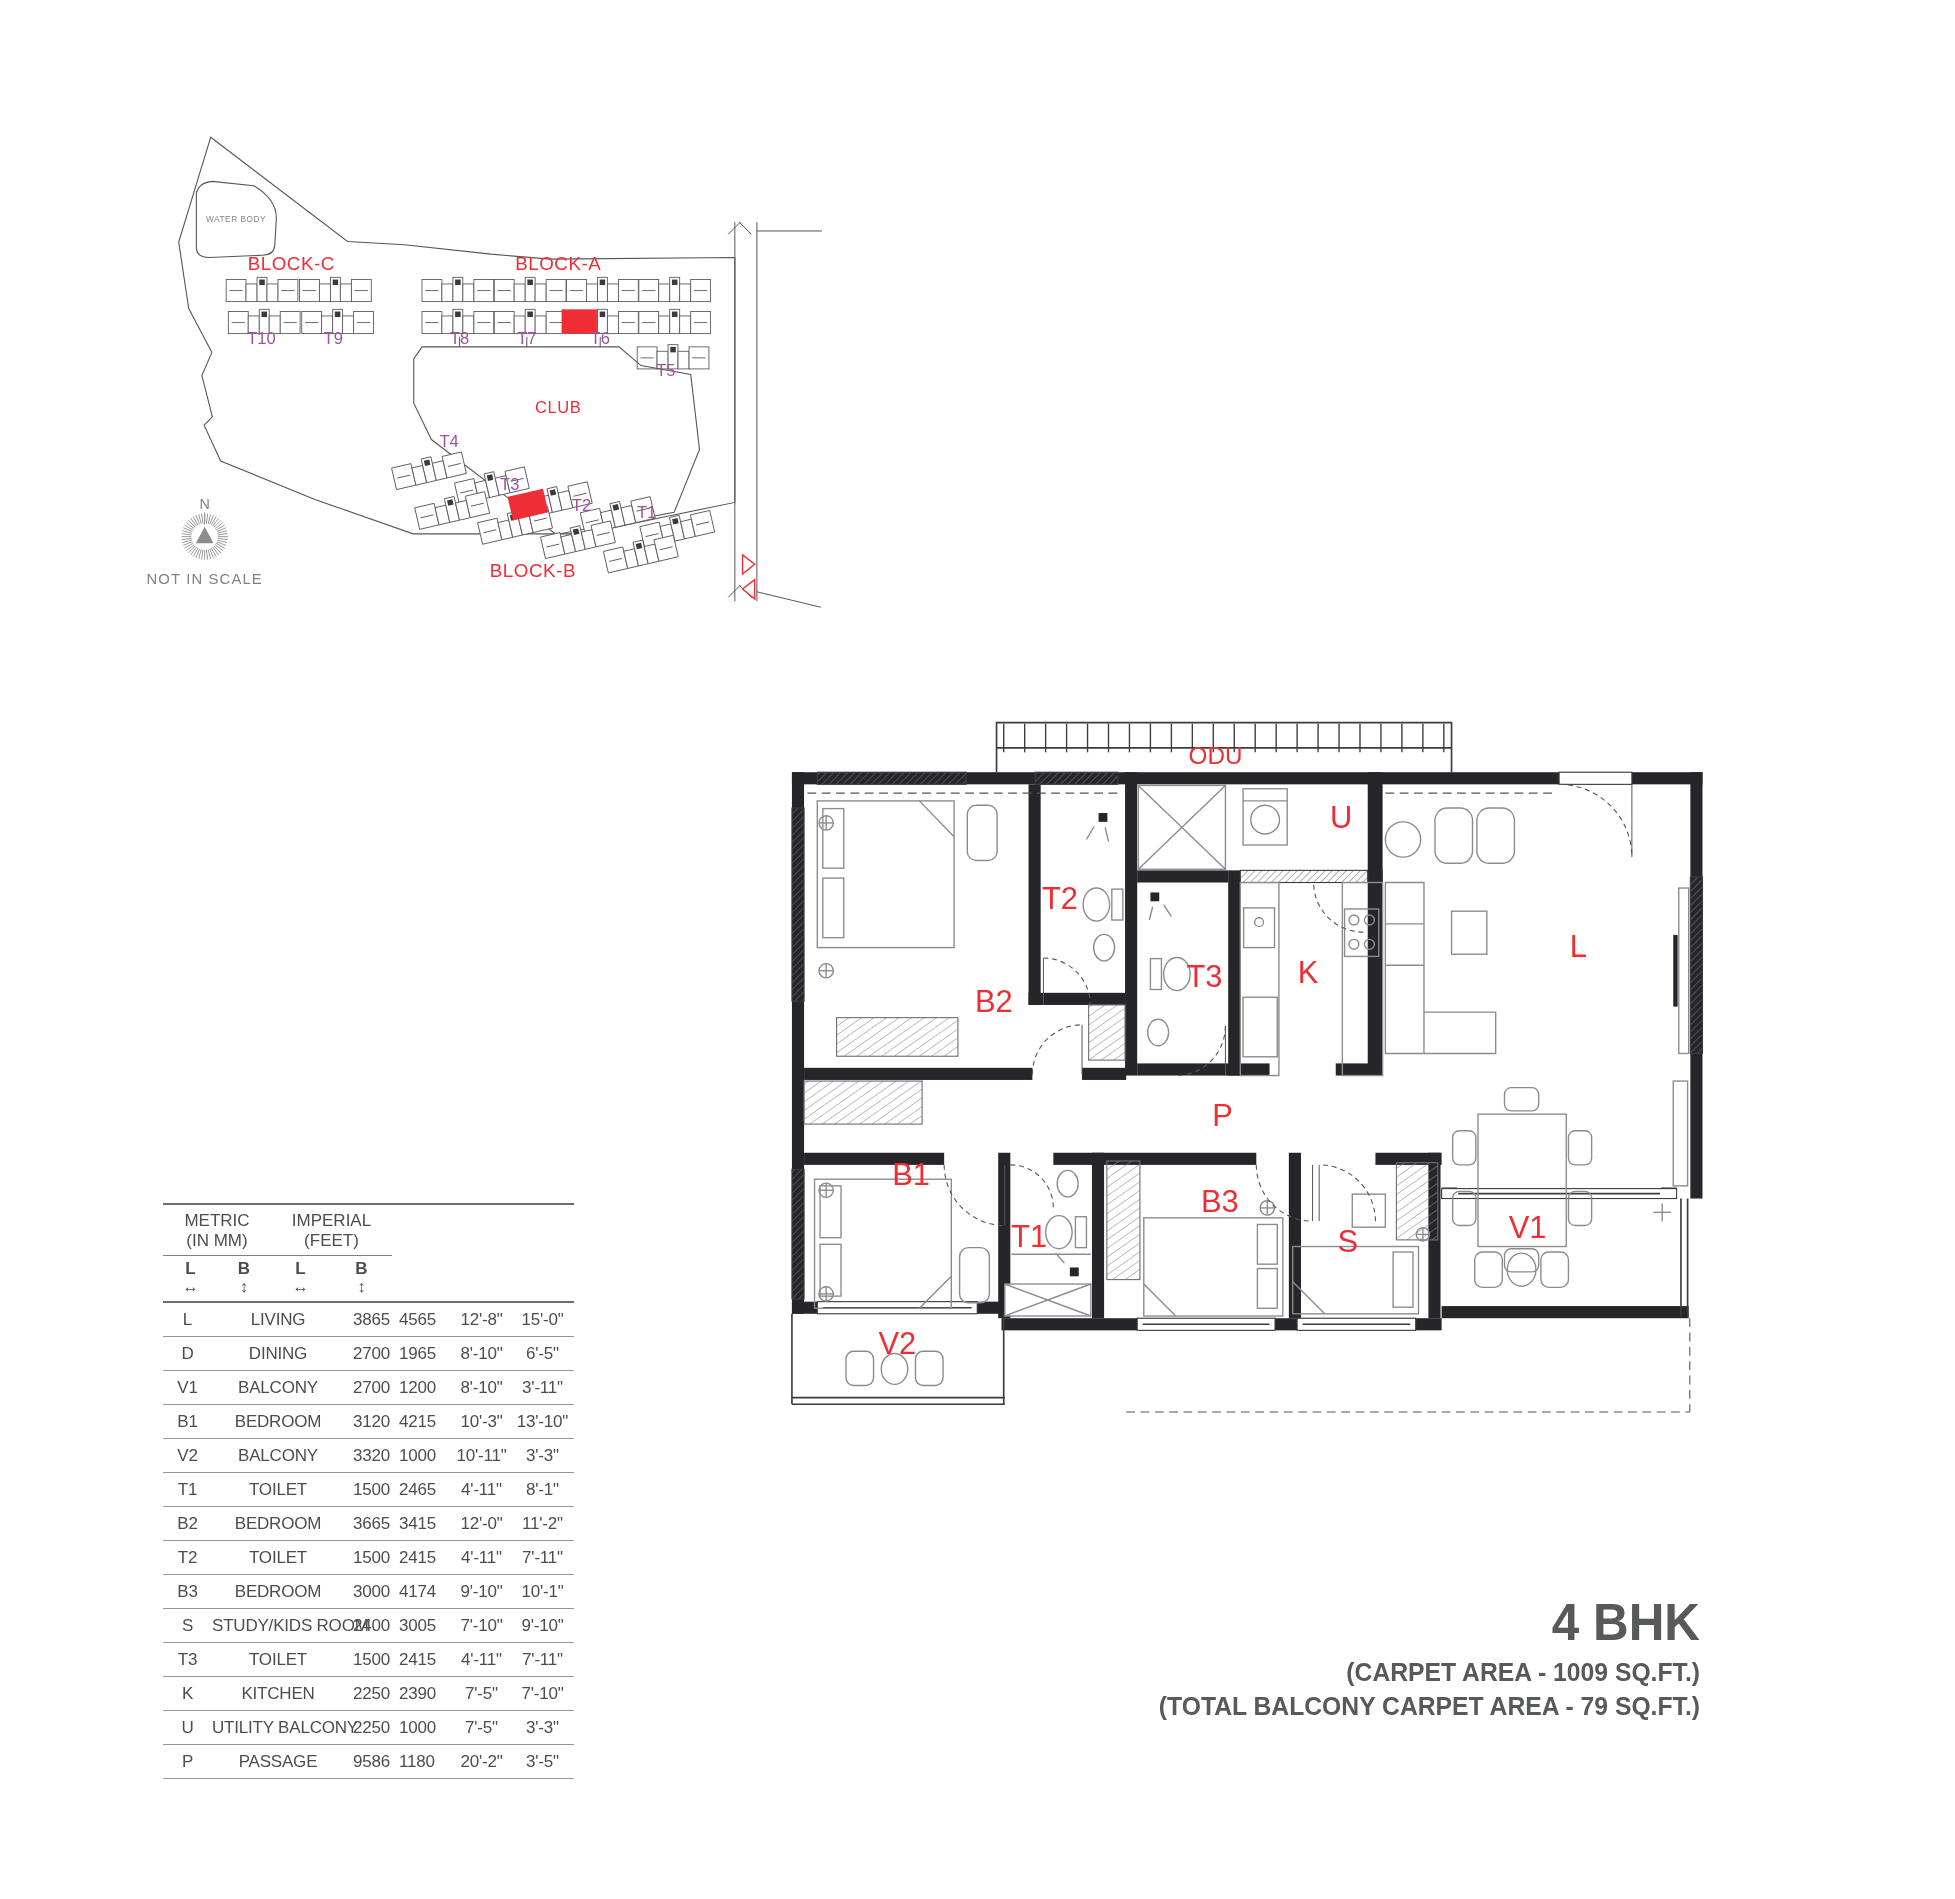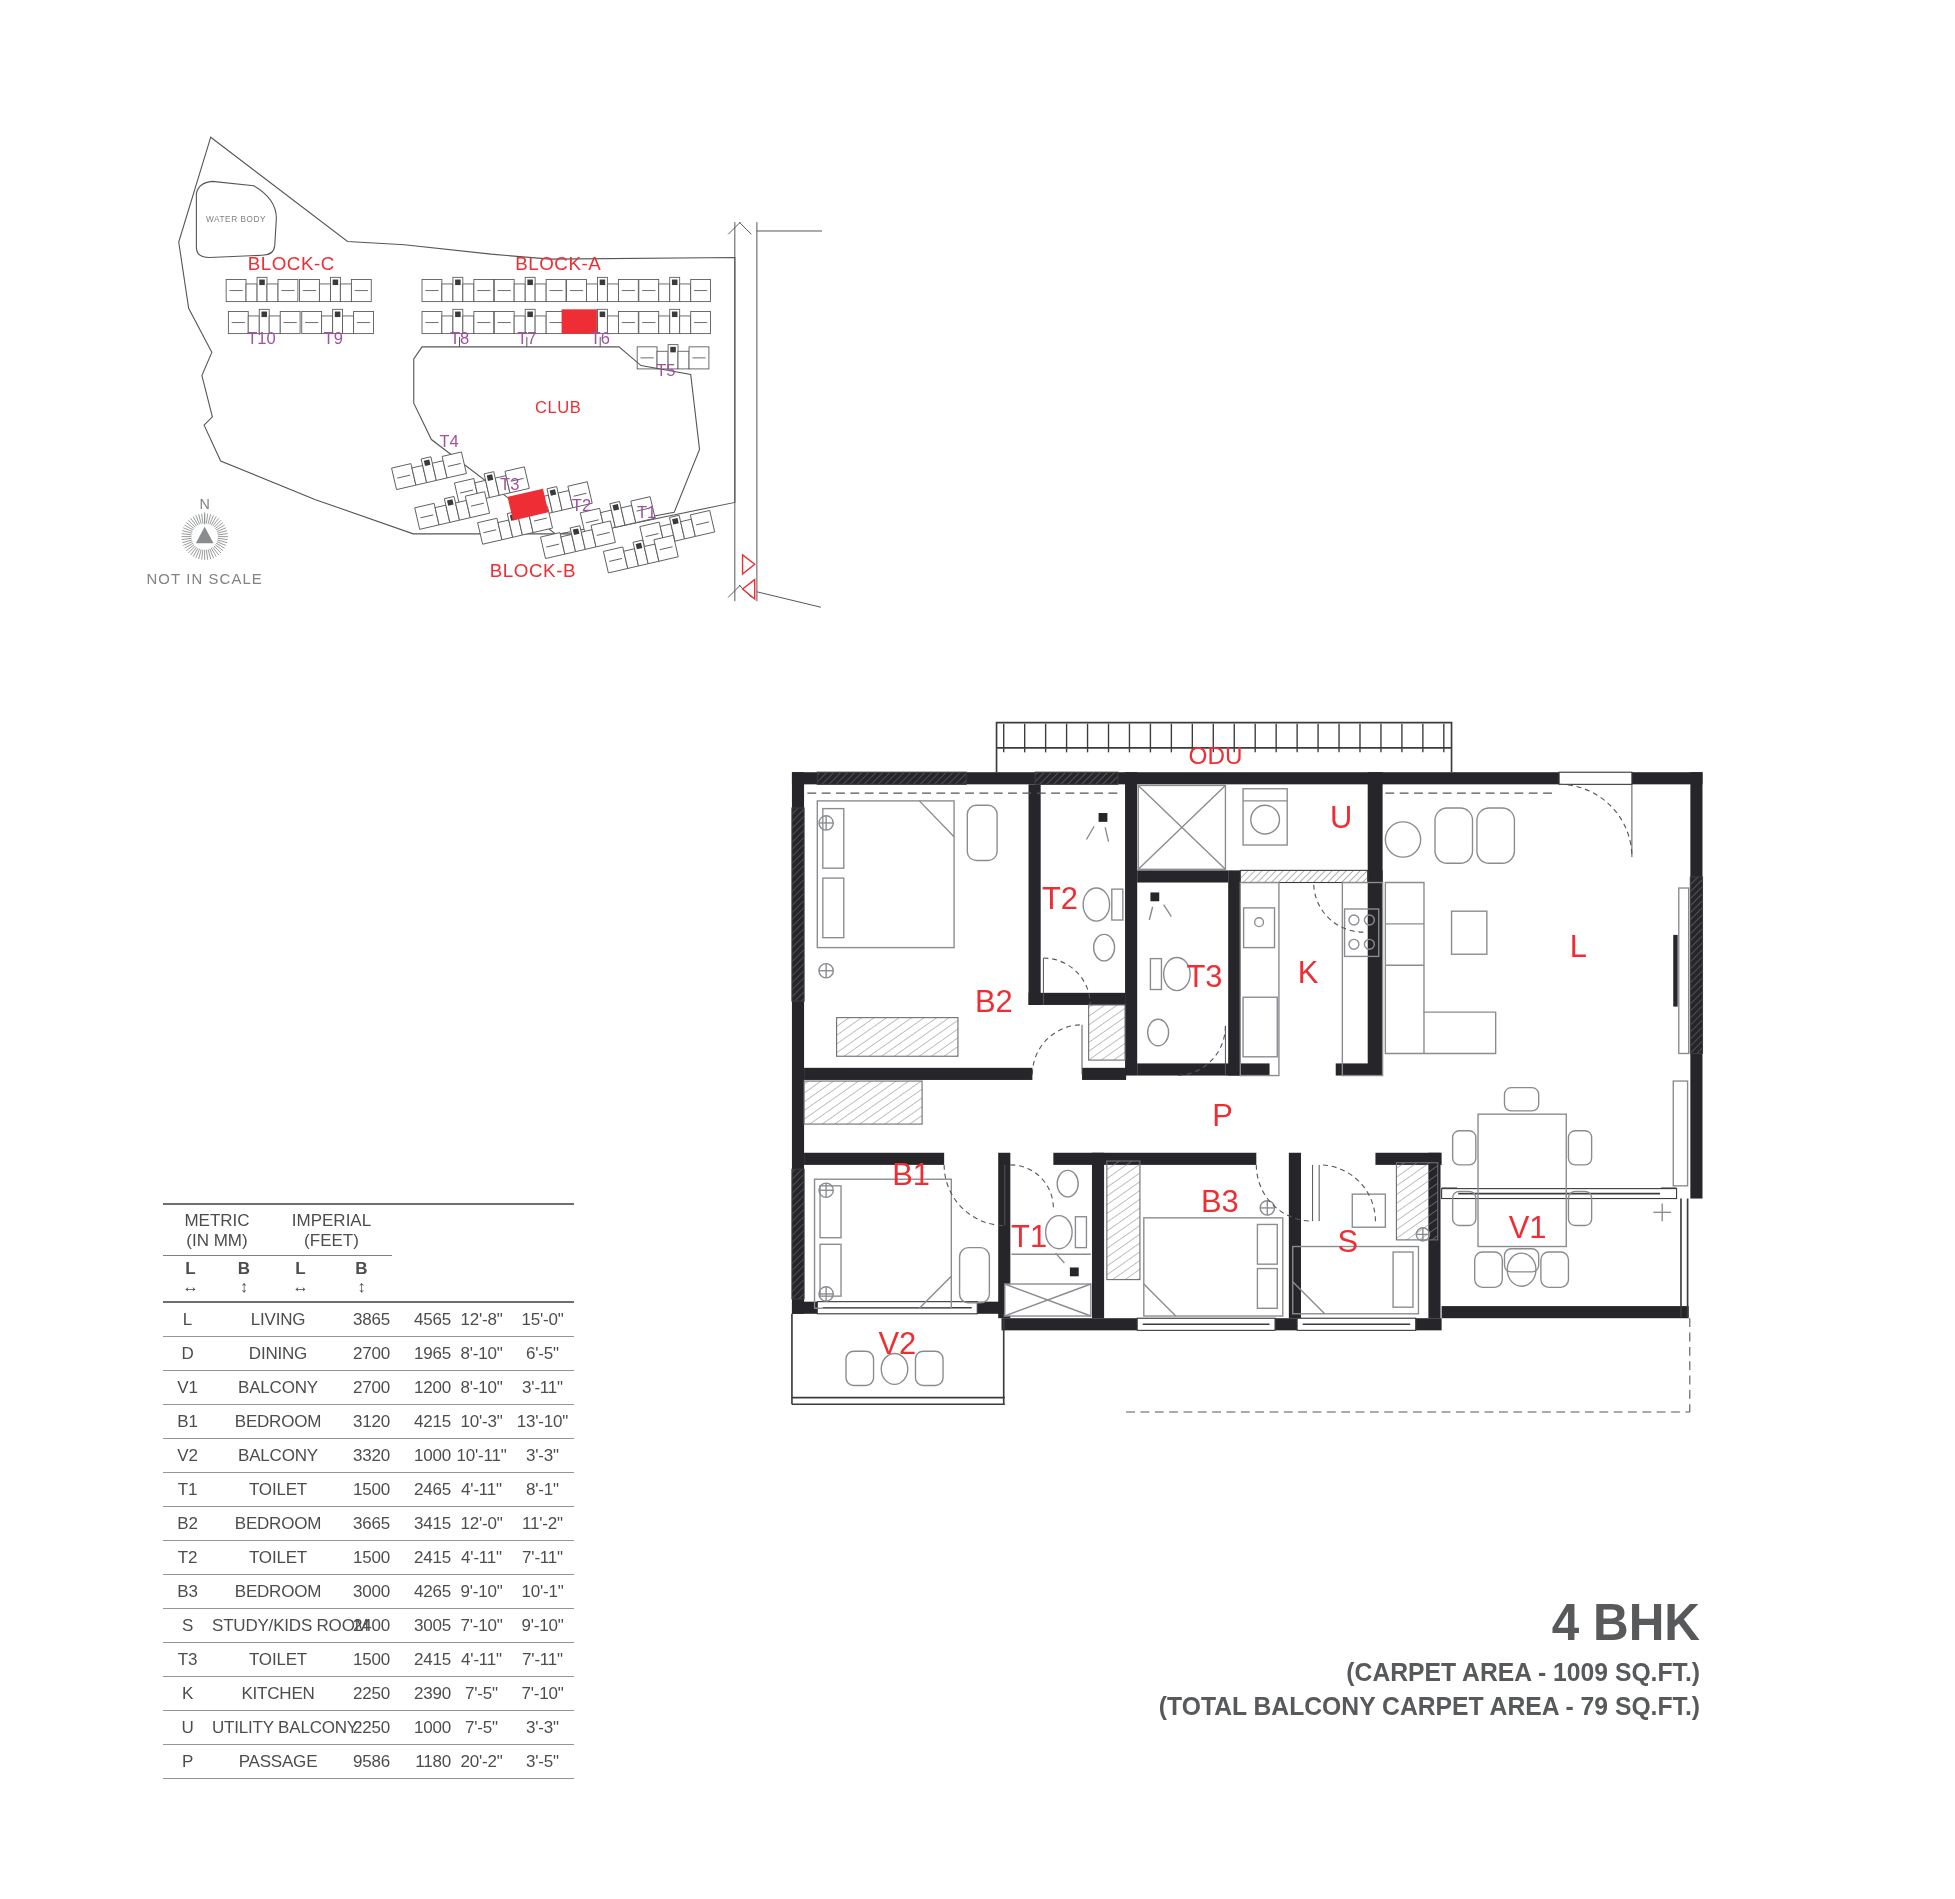--- a/index.html
+++ b/index.html
@@ -51,21 +51,21 @@
   .lb{display:flex}
   .lb .cell{text-align:center;font-weight:bold;font-size:17px;padding:4.4px 0 5.5px;line-height:1.05}
   .lb .cell .ar{display:block;font-weight:normal;font-size:16.6px}
   .cw1{width:55px}.cw2{width:52px}.cw3{width:61px}.cw4{width:61px}
   .trow{display:flex;align-items:center;height:33px;border-bottom:1.4px solid #939598;
         font-size:17px;letter-spacing:-0.2px;white-space:nowrap}
   .c{display:block}
   .c.mark{width:49px;text-align:center}
   .c.name{width:132px;text-align:center}
   .trow .n1{width:55px;text-align:center}
-  .trow .n2{width:52px;text-align:right}
+  .trow .n2{width:52px;text-align:left}
   .trow .n3{width:61px;text-align:center}
   .trow .n4{width:61px;text-align:center}
 
   
   .title-block{position:absolute;top:1596px;left:828px;width:872px;text-align:right;
                color:#58595b;font-weight:bold;transform:scaleX(.95);transform-origin:100% 0}
   .t1{font-size:52px;line-height:1}
   .t2{font-size:26px;margin-top:11px;line-height:1.05}
   .t3{font-size:26px;margin-top:6.6px;line-height:1.05}
 </style>
@@ -613,21 +613,21 @@
         <span class="c n1">1500</span>
         <span class="c n2">2415</span>
         <span class="c n3">4'-11"</span>
         <span class="c n4">7'-11"</span>
       </div>
 
       <div class="trow">
         <span class="c mark">B3</span>
         <span class="c name">BEDROOM</span>
         <span class="c n1">3000</span>
-        <span class="c n2">4265</span>
+        <span class="c n2">4174</span>
         <span class="c n3">9'-10"</span>
         <span class="c n4">10'-1"</span>
       </div>
 
       <div class="trow">
         <span class="c mark">S</span>
         <span class="c name">STUDY/KIDS ROOM</span>
         <span class="c n1">2400</span>
         <span class="c n2">3005</span>
         <span class="c n3">7'-10"</span>

